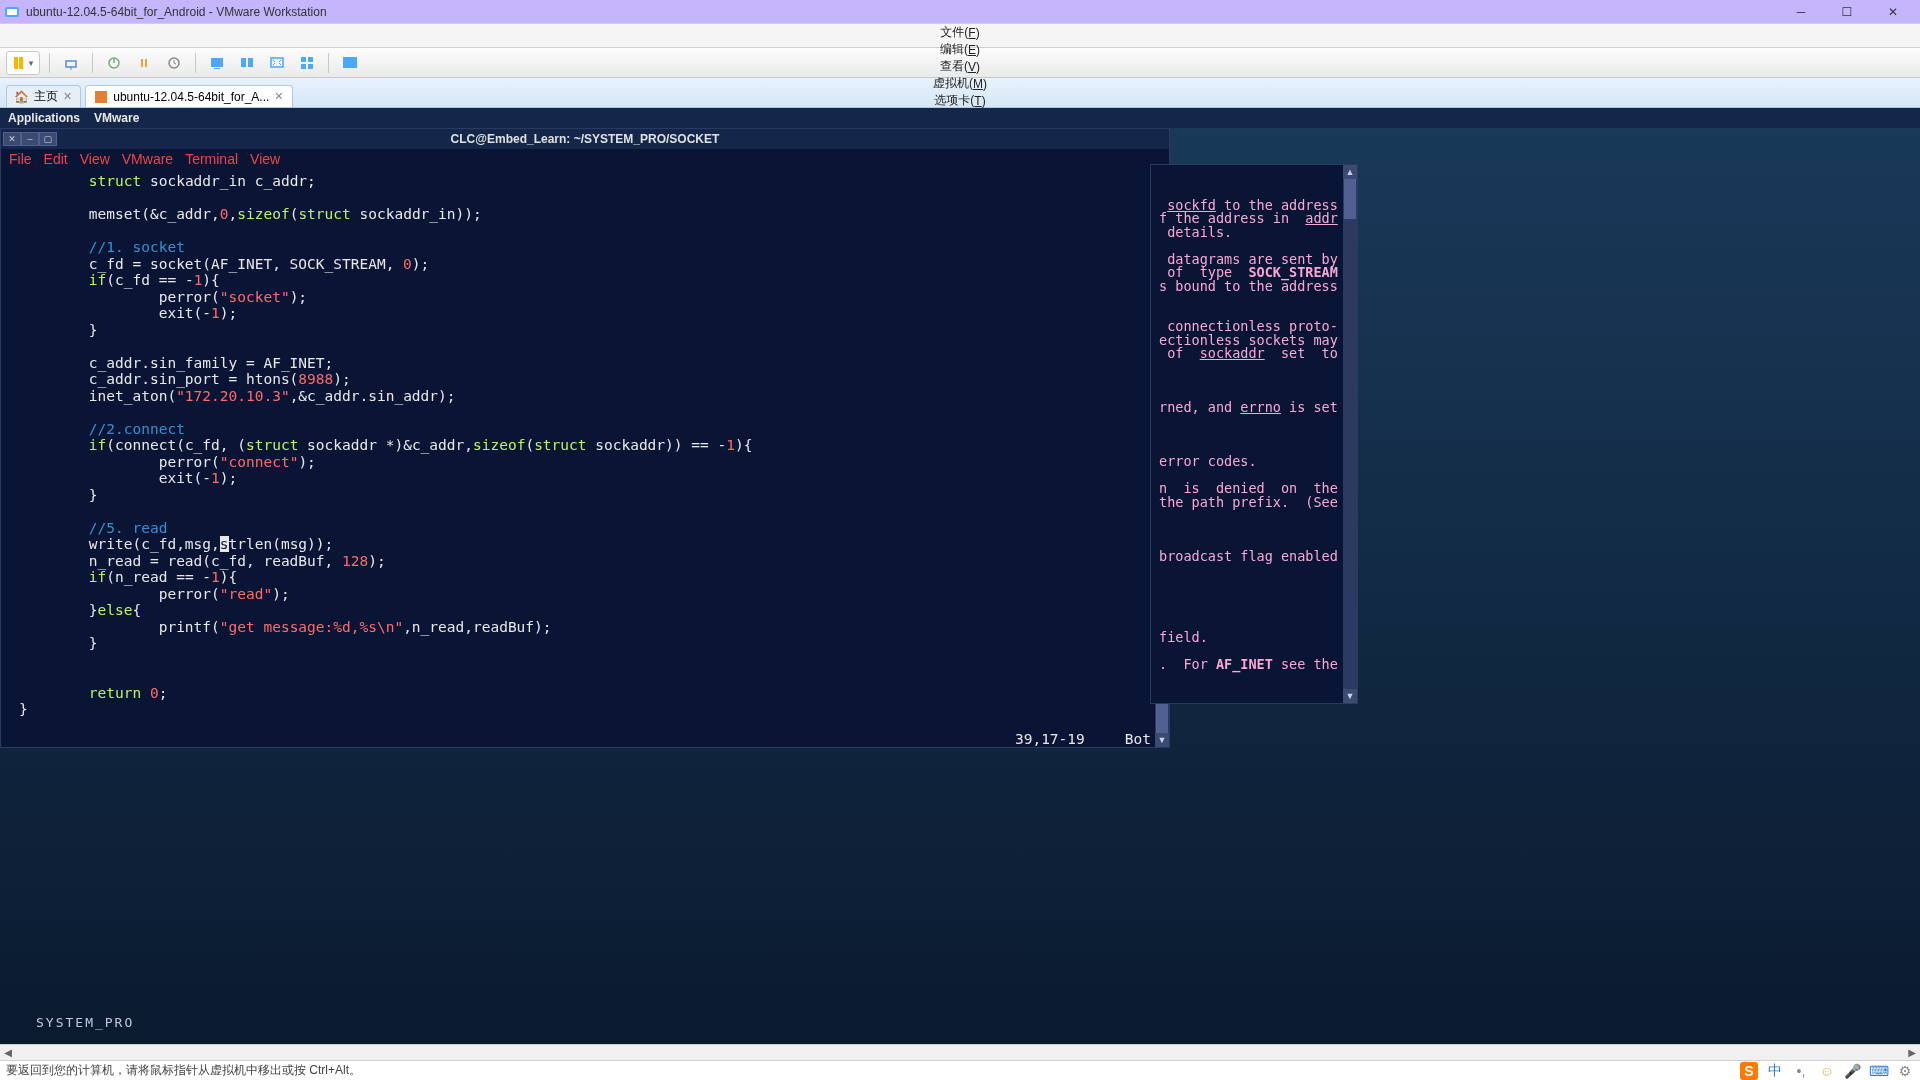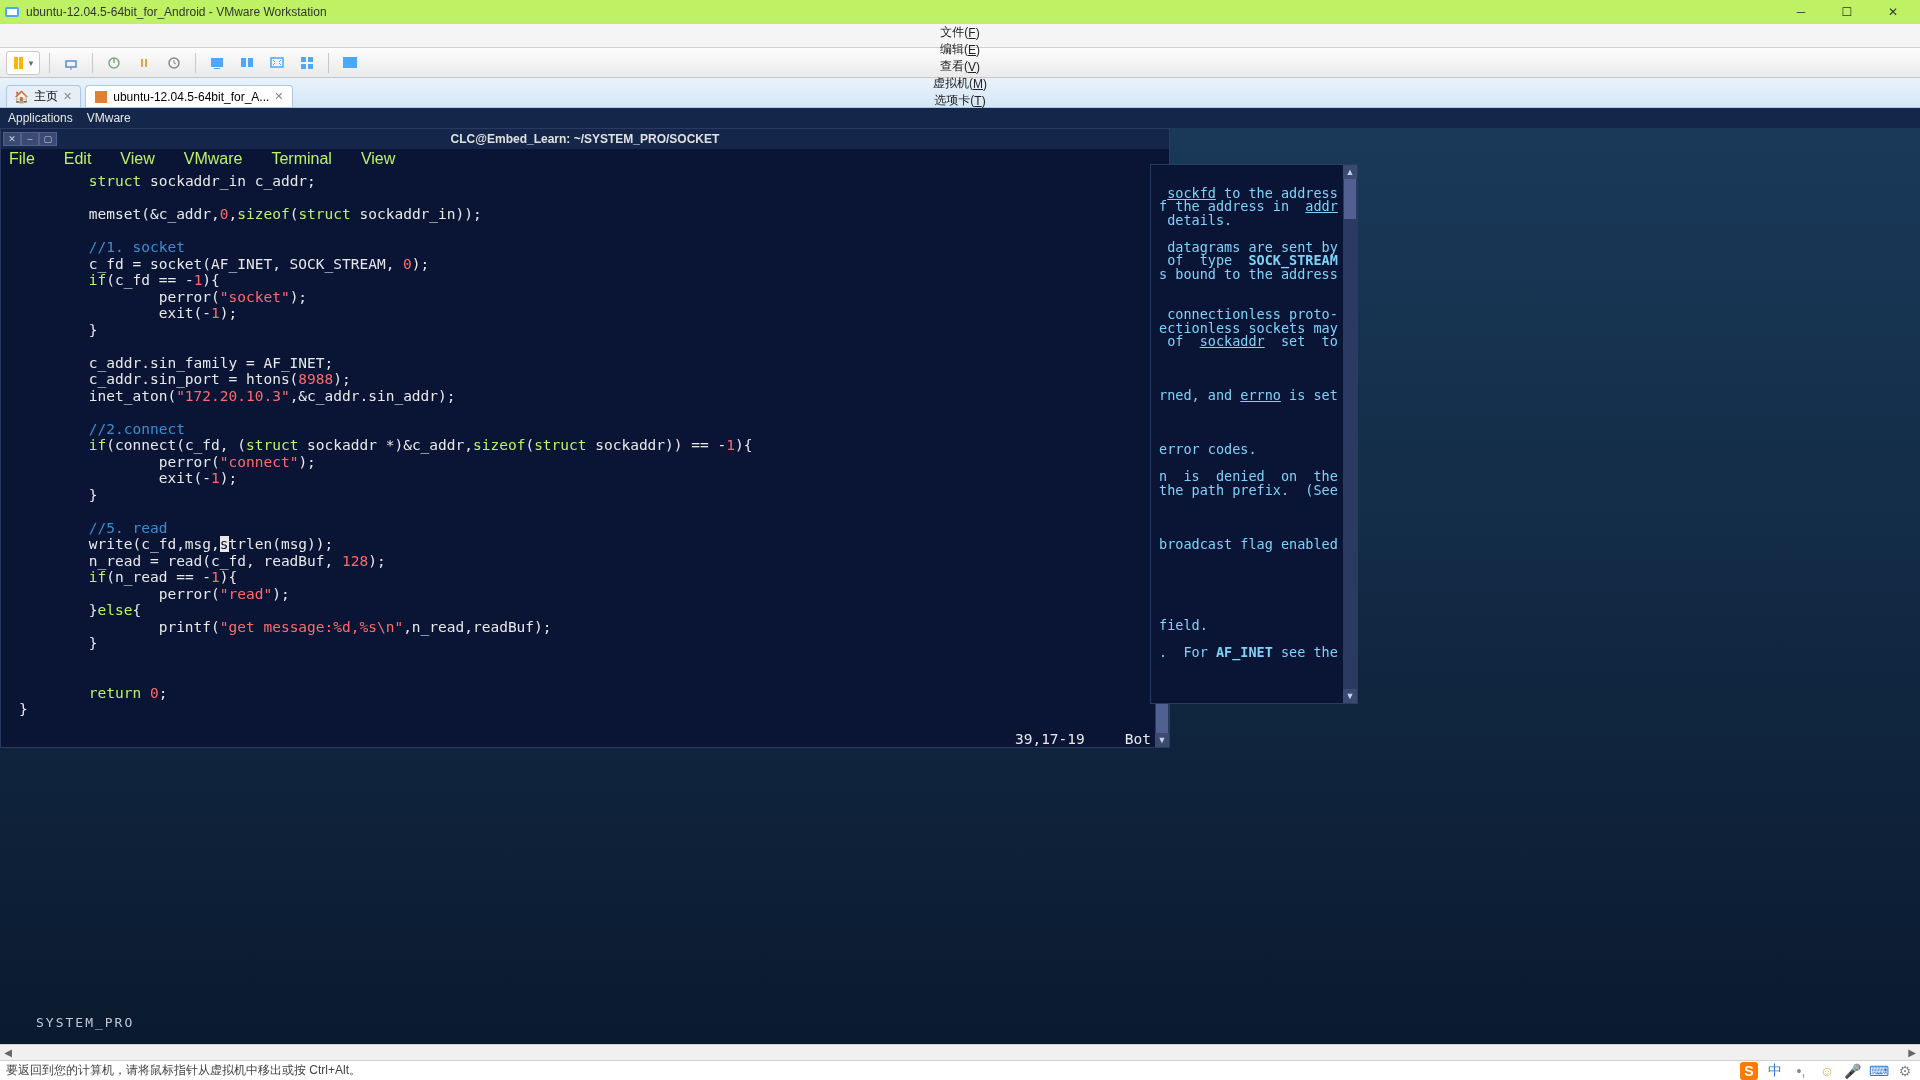--- a/index.html
+++ b/index.html
@@ -8,21 +8,21 @@
   font-size: 12px;
   width: 1920px;
   height: 1080px;
   overflow: hidden;
   background: #f0f0f0;
 }
 
 
 .titlebar {
   height: 24px;
-  background: #bef264;
+  background: #c4b5fd;
   border-bottom: 1px solid #d0d0d0;
   display: flex;
   align-items: center;
   padding: 0 4px;
 }
 .titlebar-icon {
   width: 16px; height: 16px;
   margin-right: 6px;
   display: inline-flex; align-items: center; justify-content: center;
 }
@@ -109,21 +109,21 @@
 
 
 .gnome-panel {
   height: 20px;
   background: #14274a;
   color: #e8e8e8;
   display: flex;
   align-items: center;
   padding: 0 8px;
   font-size: 12px;
-  font-weight: normal;
+  font-weight: bold;
 }
 .gnome-panel .pitem { margin-right: 14px; }
 
 
 .termwin {
   position: absolute;
   background: #0a1535;
   border: 1px solid #2a3a60;
 }
 .termwin .term-titlebar {
@@ -146,23 +146,23 @@
   display:inline-flex;align-items:center;justify-content:center;
   color:#c8d0e8;
 }
 .termwin .term-title-text {
   position: absolute; left: 50%; transform: translateX(-50%);
   font-weight: bold;
 }
 .termwin .term-menubar {
   height: 20px;
   display: flex; align-items: center;
-  padding: 0 8px; gap: 29px;
-  color: #bef264;
-  font-size: 16px;
+  padding: 0 8px; gap: 12px;
+  color: #ef4444;
+  font-size: 14px;
 }
 .termwin .term-body {
   position: relative;
   height: calc(100% - 40px);
   overflow: hidden;
 }
 .termwin .code {
   padding: 4px 8px 4px 18px;
   font-family: "DejaVu Sans Mono","Ubuntu Mono",monospace;
   font-size: 14.5px;
@@ -195,25 +195,25 @@
 
 .vim-status {
   position: absolute; bottom: 0; right: 18px;
   color: #e8e8e8;
   font-family: monospace;
   font-size: 14.5px;
   display: flex; gap: 40px;
 }
 
 .left-pane .man-text {
-  padding: 8px 8px;
+  padding: 20px 8px;
   font-family: "DejaVu Sans Mono","Ubuntu Mono",monospace;
   font-size: 13.5px;
   line-height: 13.5px;
-  color: #7dd3fc;
+  color: #f9a8d4;
   white-space: pre-wrap;
   text-align: justify;
 }
 .left-pane .u { text-decoration: underline; }
 .left-pane .b { font-weight: bold; }
 
 
 .desk-label {
   position:absolute;
   color: #c0c8d8;

